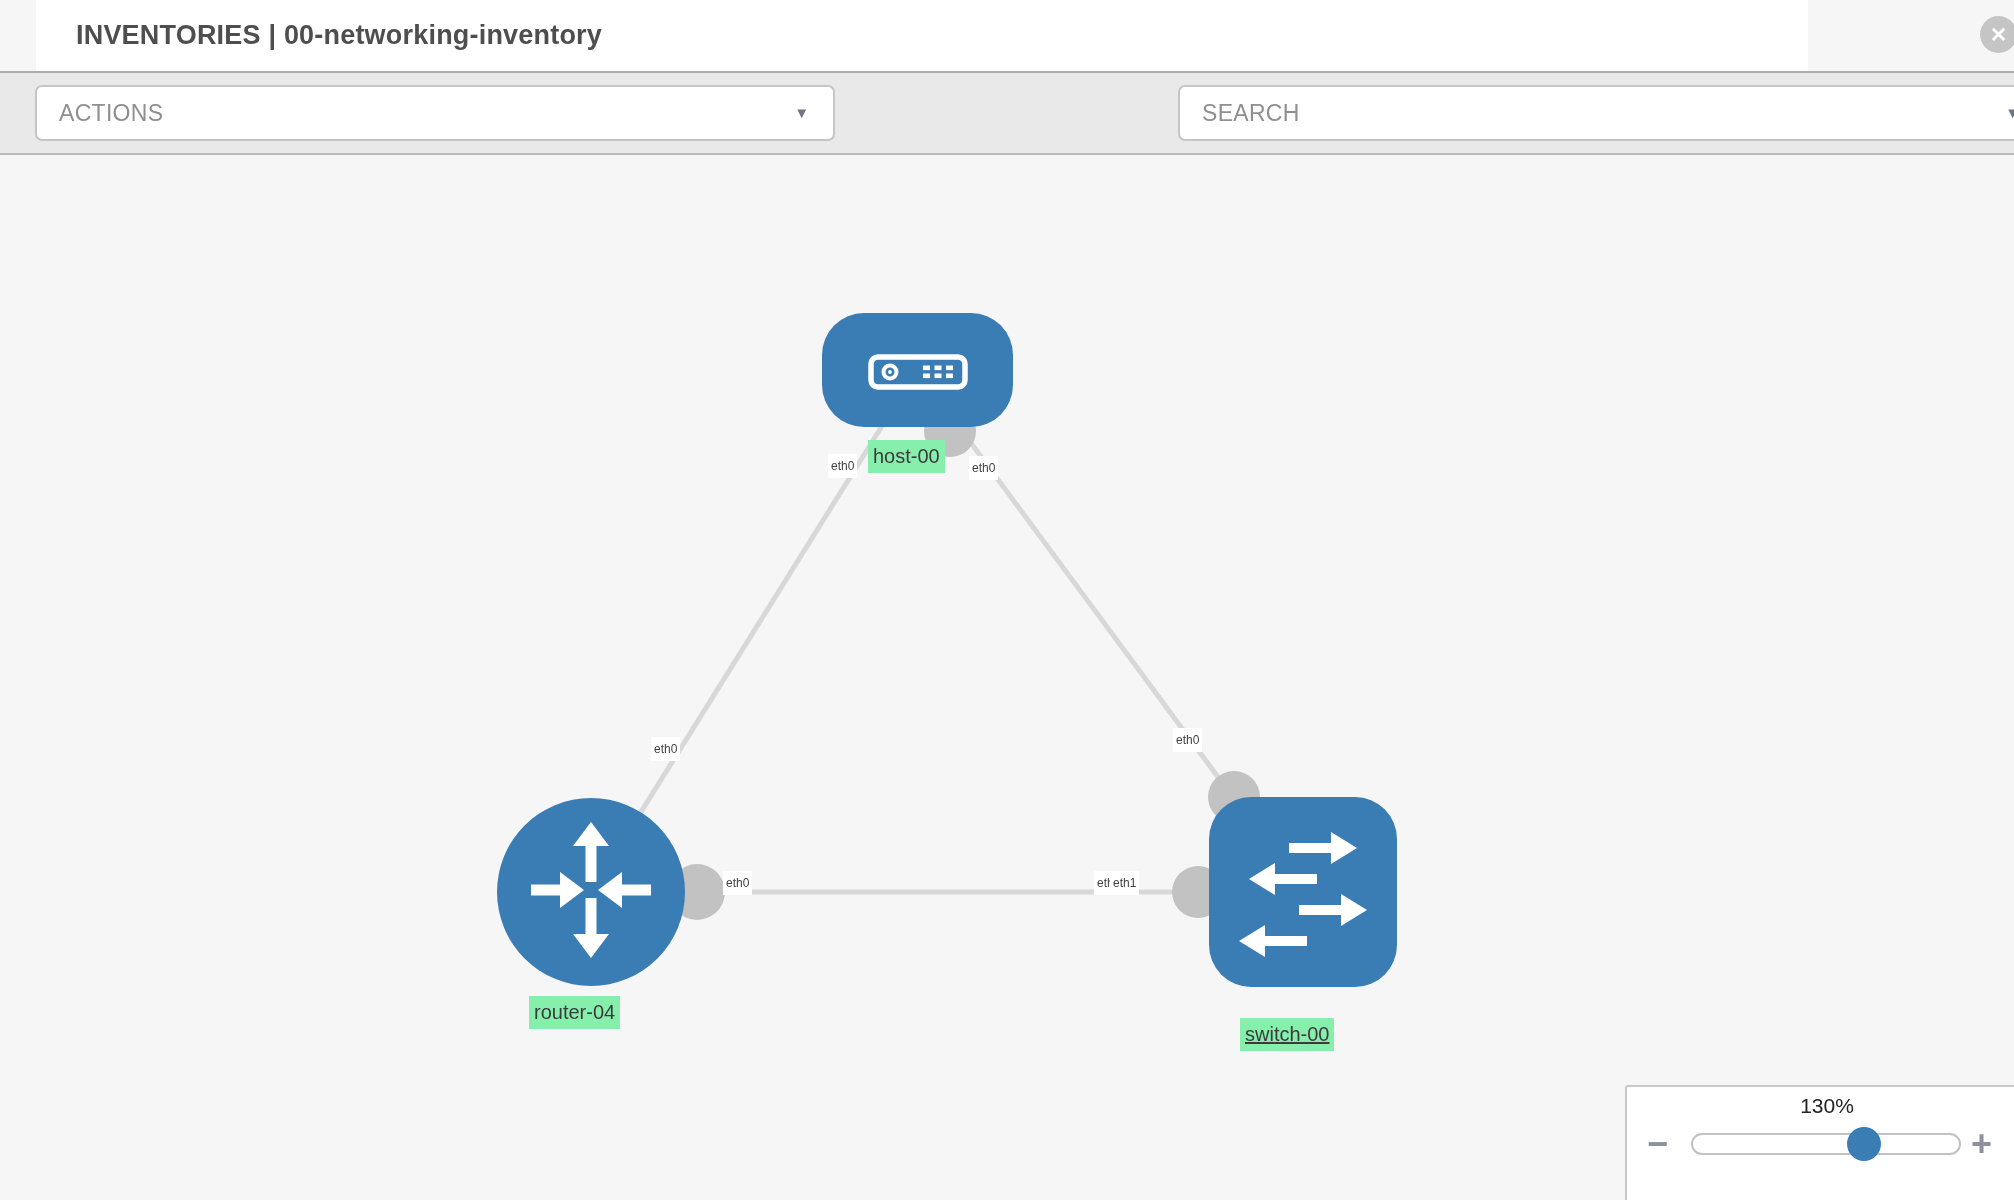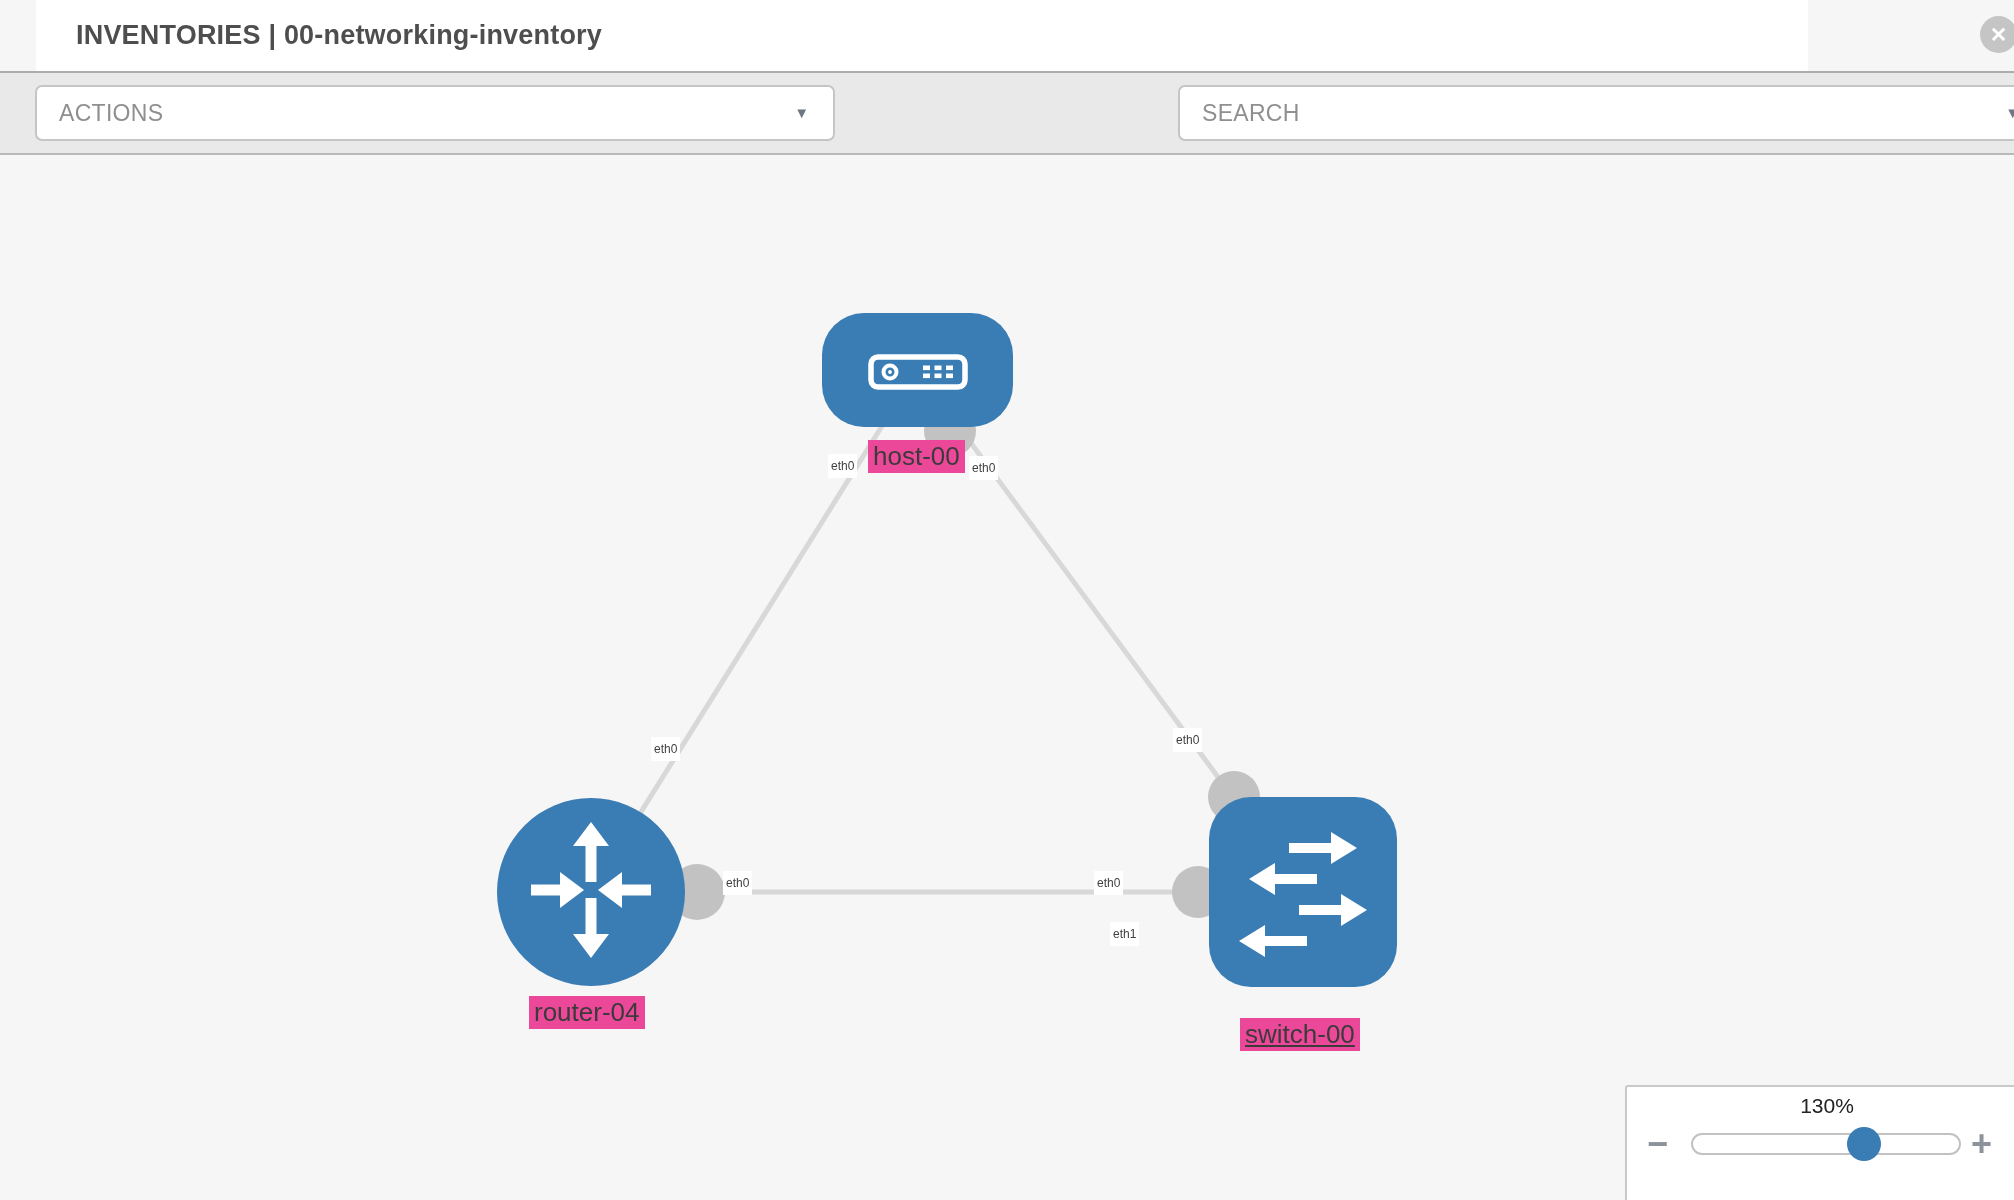--- a/index.html
+++ b/index.html
@@ -40,21 +40,21 @@
   .bubble{fill:var(--bubble-gray);}
 
   .node{position:absolute;background:var(--node-blue);z-index:3;cursor:pointer;
         display:flex;align-items:center;justify-content:center;}
   .node-host{left:822px;top:313px;width:191px;height:114px;border-radius:42px;}
   .node-router{left:497px;top:798px;width:188px;height:188px;border-radius:50%;}
   .node-switch{left:1209px;top:797px;width:188px;height:190px;border-radius:42px;}
 
   .badge{position:absolute;background:#ffffff;color:#3f3f3f;font-size:12px;line-height:24px;
         padding:0 3px;z-index:4;white-space:nowrap;}
-  .node-label{position:absolute;background:#ec4899;color:#3b3b3b;font-size:26px;line-height:33px;
+  .node-label{position:absolute;background:#86efac;color:#3b3b3b;font-size:20px;line-height:33px;
         padding:0 5px;z-index:5;white-space:nowrap;}
 
   
   .zoom-panel{position:absolute;left:1625px;top:1085px;width:400px;height:140px;background:#ffffff;
         border:2px solid #c9c9c9;border-radius:3px;z-index:6;}
   .zoom-level{position:absolute;left:0;top:7px;width:400px;text-align:center;font-size:21px;color:#222222;}
   .zoom-minus,.zoom-plus{position:absolute;top:30px;font-size:36px;font-weight:700;color:#8d939b;
         background:none;border:none;cursor:pointer;line-height:54px;}
   .zoom-minus{left:20px;}
   .zoom-plus{left:344px;}
@@ -168,21 +168,21 @@
       </svg>
     </span>
   </div>
 
   <div class="badge" style="left:828px;top:454px;">eth0</div>
   <div class="badge" style="left:969px;top:456px;">eth0</div>
   <div class="badge" style="left:651px;top:737px;">eth0</div>
   <div class="badge" style="left:1173px;top:728px;">eth0</div>
   <div class="badge" style="left:723px;top:871px;">eth0</div>
   <div class="badge" style="left:1094px;top:871px;z-index:4;">eth0</div>
-  <div class="badge" style="left:1110px;top:922px;z-index:5;">eth1</div>
+  <div class="badge" style="left:1110px;top:871px;z-index:5;">eth1</div>
 
   <div class="node-label" style="left:868px;top:440px;">host-00</div>
   <div class="node-label" style="left:529px;top:996px;">router-04</div>
   <div class="node-label" style="left:1240px;top:1018px;text-decoration:underline;">switch-00</div>
 
   <div class="zoom-panel">
     <div class="zoom-level">130%</div>
     <button class="zoom-minus">−</button>
     <div class="zoom-track"></div>
     <div class="zoom-knob"></div>

